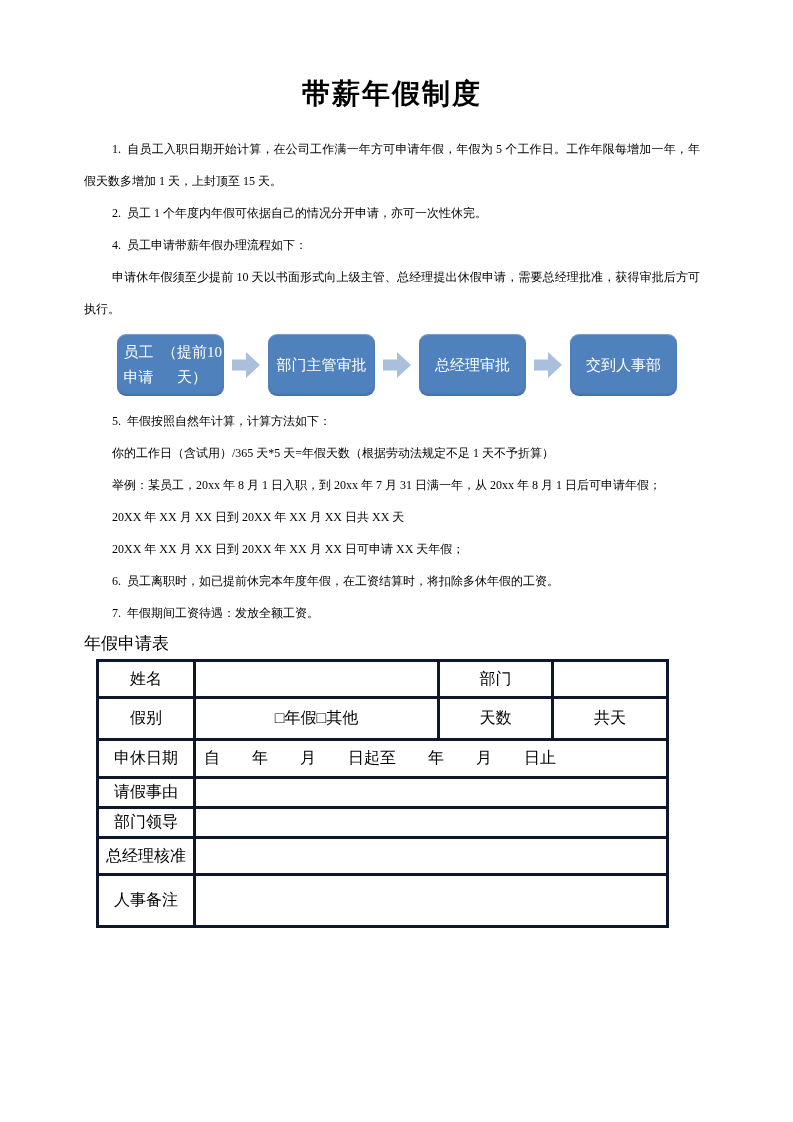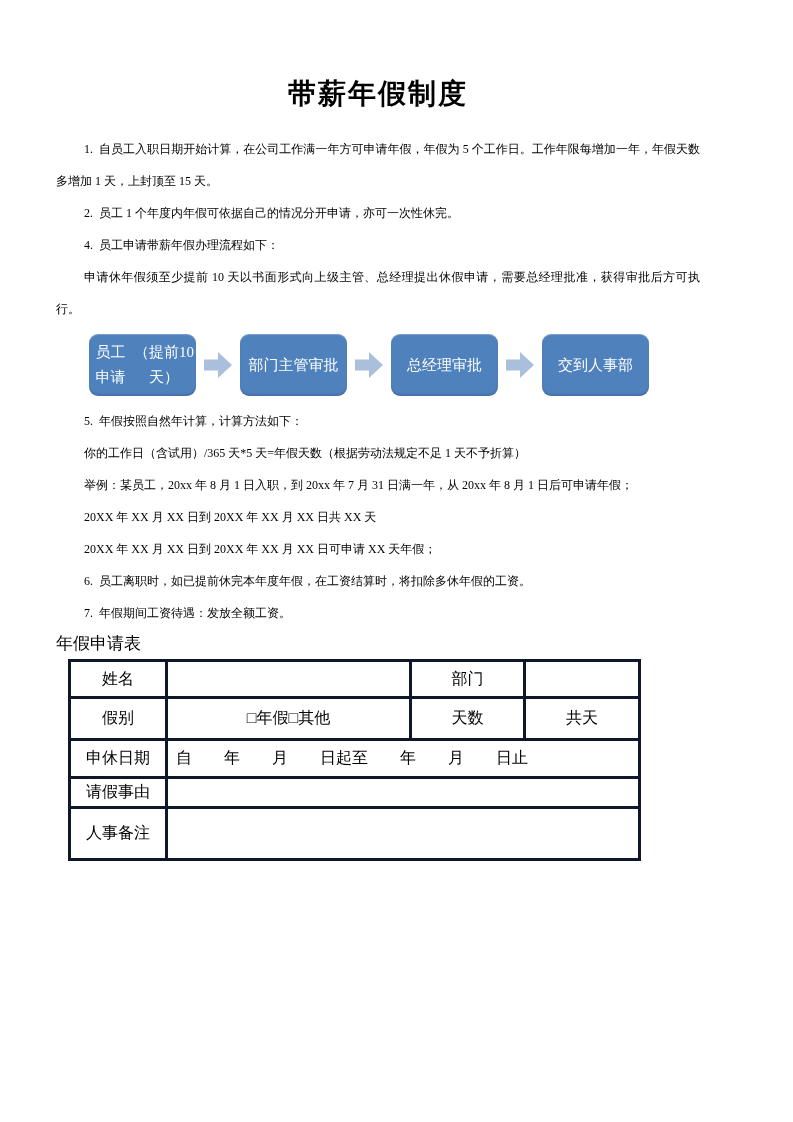--- a/index.html
+++ b/index.html
@@ -22,21 +22,21 @@
   }
   .title {
     margin: 76px 0 0 0;
     text-align: center;
     font-size: 28px;
     font-weight: bold;
     letter-spacing: 2px;
     line-height: 36px;
   }
   .content {
-    padding: 0 93px 0 56px;
+    padding: 0 93px 0 84px;
   }
   .paras { margin-top: 21px; }
   .para {
     margin: 0;
     font-size: 12px;
     line-height: 32px;
     text-indent: 28px;
     white-space: pre-wrap;
     text-align: justify;
   }
@@ -184,20 +184,28 @@
           <td>共天</td>
         </tr>
         <tr class="r3">
           <td>申休日期</td>
           <td colspan="3" class="value-left">自　　年　　月　　日起至　　年　　月　　日止</td>
         </tr>
         <tr class="r4">
           <td>请假事由</td>
           <td colspan="3" class="value-left"></td>
         </tr>
+        <tr class="r5">
+          <td>部门领导</td>
+          <td colspan="3" class="value-left"></td>
+        </tr>
+        <tr class="r6">
+          <td>总经理核准</td>
+          <td colspan="3" class="value-left"></td>
+        </tr>
         <tr class="r7">
           <td>人事备注</td>
           <td colspan="3" class="value-left"></td>
         </tr>
       </tbody>
     </table>
 
   </div>
 </div>
 

